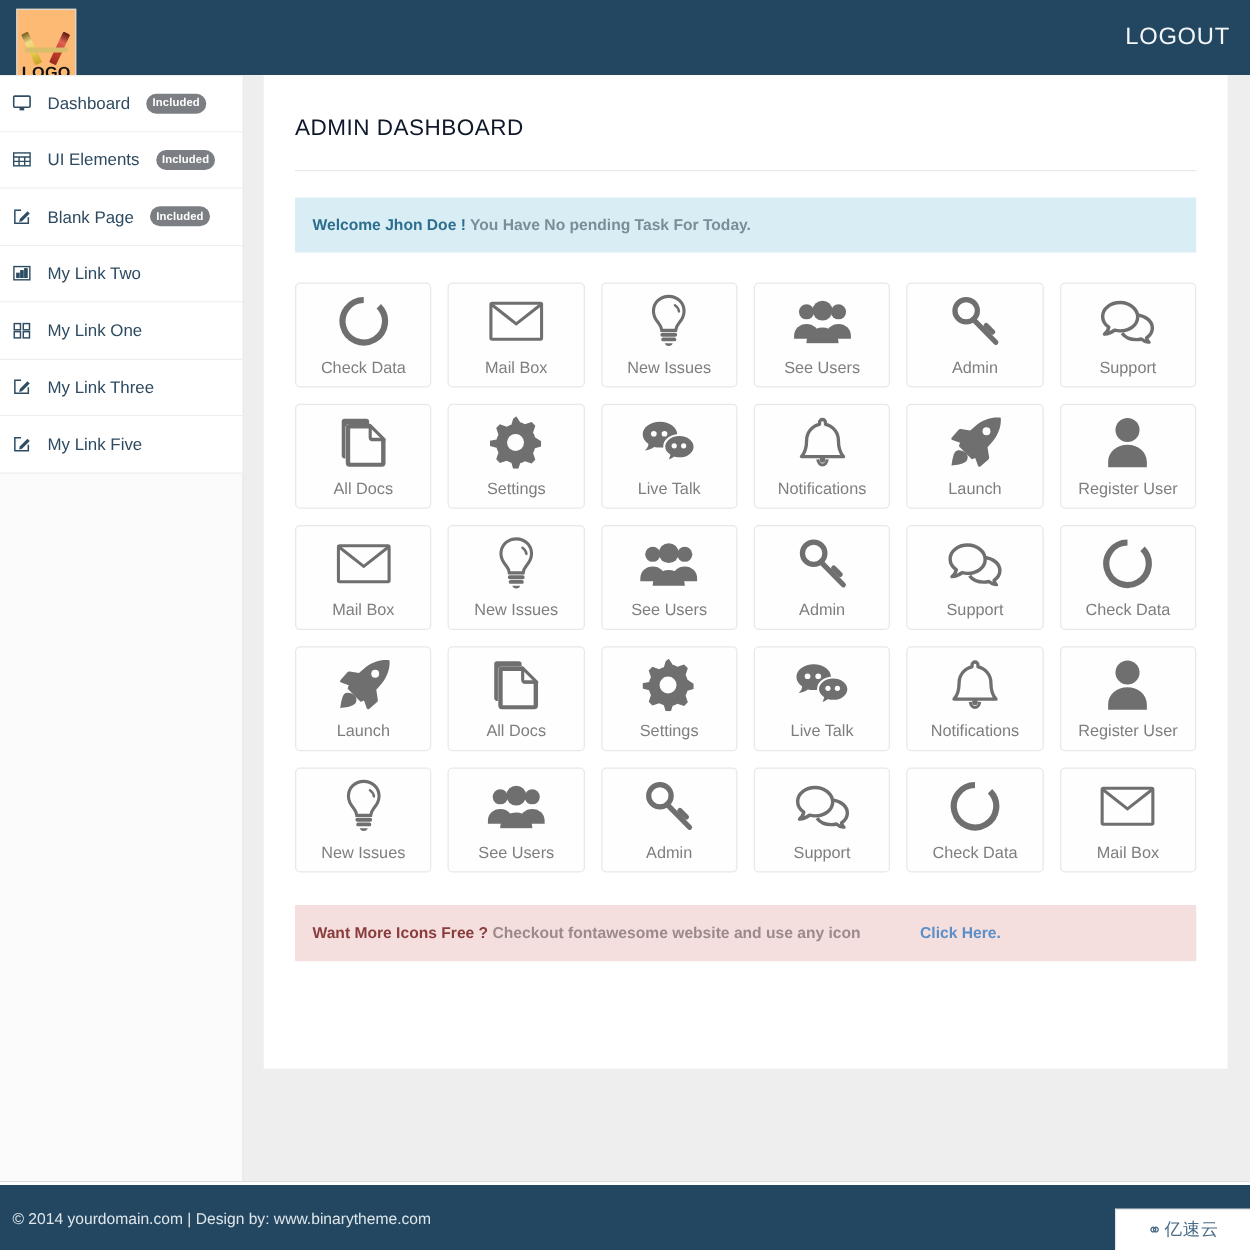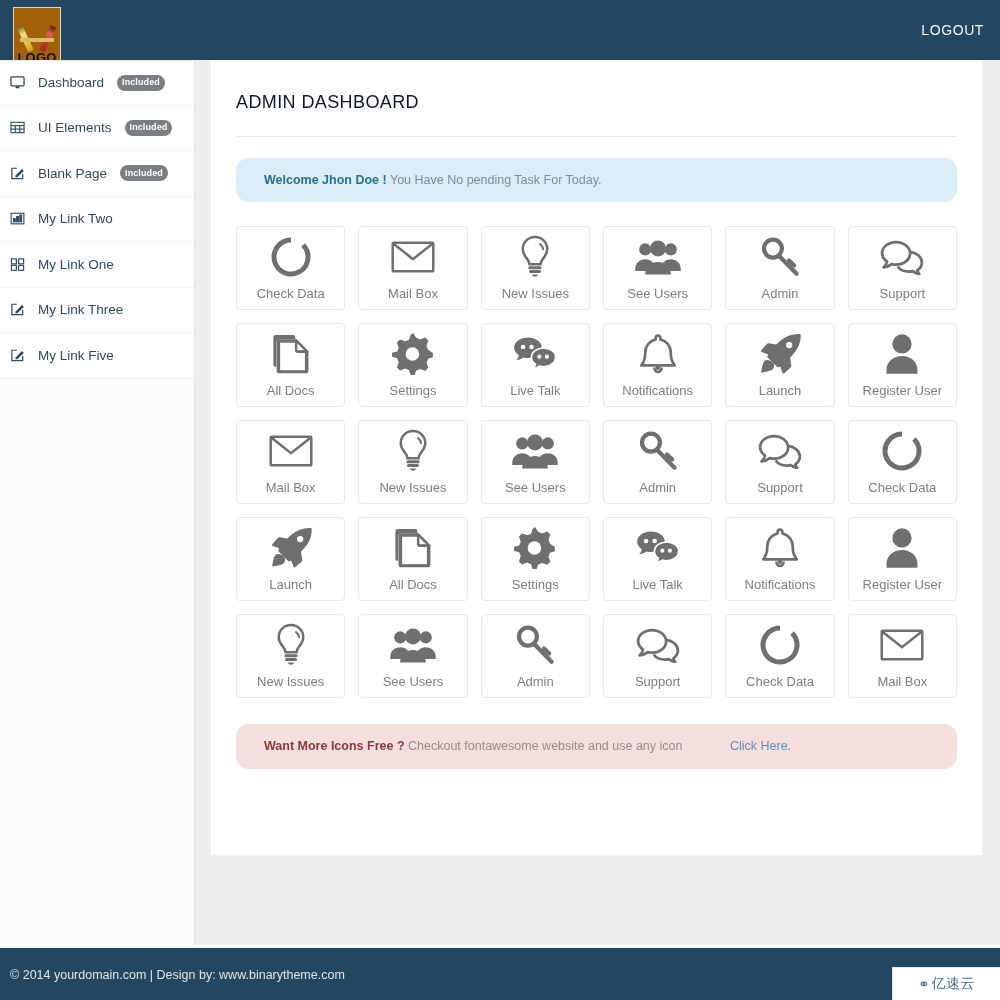--- a/index.html
+++ b/index.html
@@ -11,21 +11,21 @@
   }
   #app { position: relative; width: 1000px; height: 1000px; background: #ffffff; }
 
   
   .topbar {
     position: absolute; left: 0; top: 0; width: 1000px; height: 60px;
     background: #234761;
   }
   .logo-box {
     position: absolute; left: 13px; top: 7px; width: 48px; height: 60px;
-    background: #a16207; border: 1px solid #d8d8d8;
+    background: #fdba74; border: 1px solid #d8d8d8;
     display: flex; flex-direction: column; align-items: center; justify-content: flex-end;
     padding-bottom: 1px; overflow: hidden;
   }
   .logo-mark { position: relative; width: 40px; height: 29px; }
   .pencil {
     position: absolute; bottom: 0; width: 6px; height: 27px; border-radius: 1px;
   }
   .pencil.left {
     left: 11px; transform: rotate(-25deg); transform-origin: bottom center;
     background: linear-gradient(to top, #c9a227 0%, #e8c84f 35%, #f2dc86 70%, #7a5c1e 100%);
@@ -39,21 +39,21 @@
     background: #d8bd6a;
   }
   .logo-text {
     font-family: "Liberation Sans", sans-serif;
     font-size: 13px; font-weight: bold; color: #111; letter-spacing: .2px;
     line-height: 14px;
   }
   .logout {
     position: absolute; right: 16px; top: 0; height: 60px;
     display: flex; align-items: center;
-    color: #f3f6f8; font-size: 14px; letter-spacing: .6px;
+    color: #f3f6f8; font-size: 19px; letter-spacing: .6px;
     cursor: pointer;
   }
 
   
   .sidebar {
     position: absolute; left: 0; top: 60px; width: 195px; bottom: 0;
     background: #fbfbfb; border-right: 1px solid #e2e2e2;
   }
   .nav-item {
     height: 45.5px; display: flex; align-items: center; gap: 13px;
@@ -84,22 +84,22 @@
     position: absolute; left: 16px; top: 0; right: 18px;
     background: #ffffff; padding: 0 25px 0 25px;
     height: 795px;
   }
   .page-title {
     font-size: 18px; font-weight: normal; color: #0f172a;
     letter-spacing: .4px; padding-top: 32px; padding-bottom: 23px;
     border-bottom: 1px solid #e9e9e9;
   }
   .alert {
-    margin-top: 21px; padding: 14px 28px; font-size: 12.5px;
-    border-radius: 13px; line-height: 1.3;
+    margin-top: 21px; padding: 14px 14px; font-size: 12.5px;
+    border-radius: 1px; line-height: 1.3; font-weight: bold;
   }
   .alert-info { background: #d9edf5; color: #7a8e97; }
   .alert-info b { color: #2d6e8e; }
   .alert-danger { background: #f4dede; color: #9b8a8a; margin-top: 26px; }
   .alert-danger b { color: #8a3c3c; }
   .alert a { color: #5b8fc9; text-decoration: none; margin-left: 44px; }
 
   
   .grid {
     display: grid; grid-template-columns: repeat(6, 1fr);

